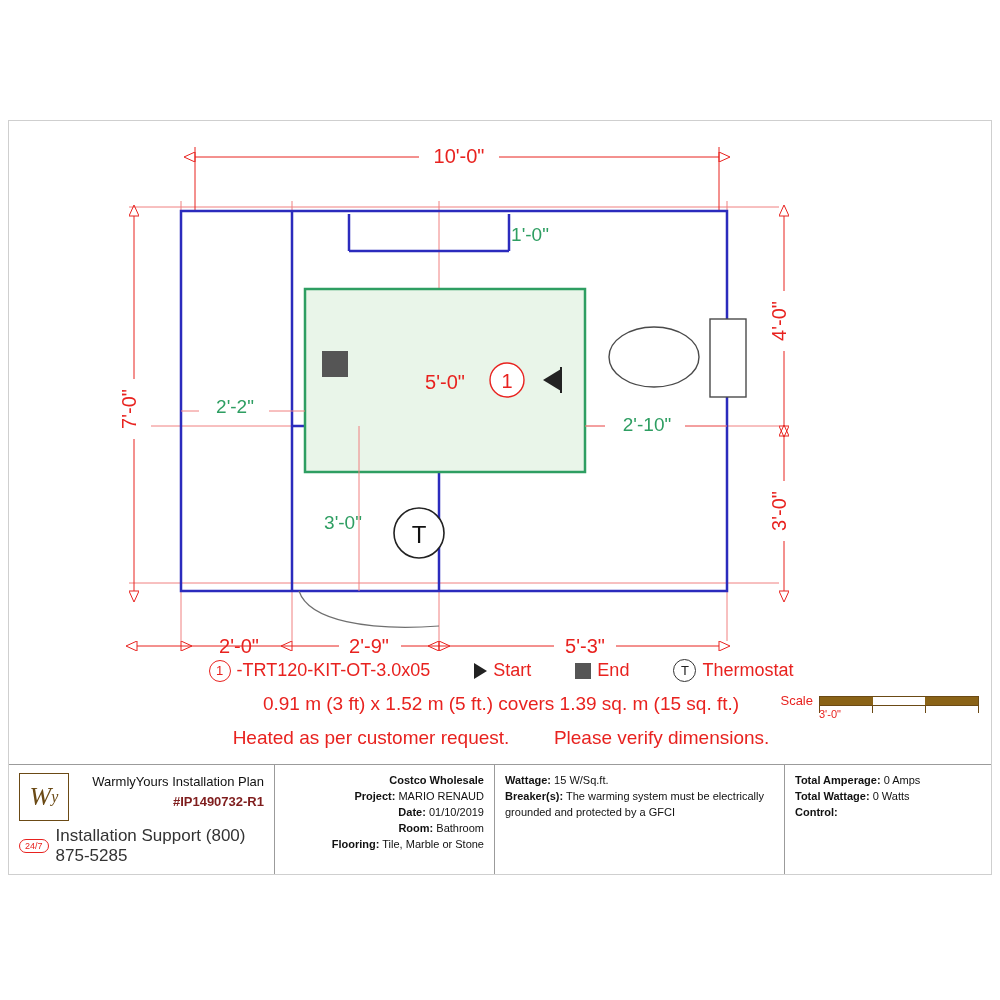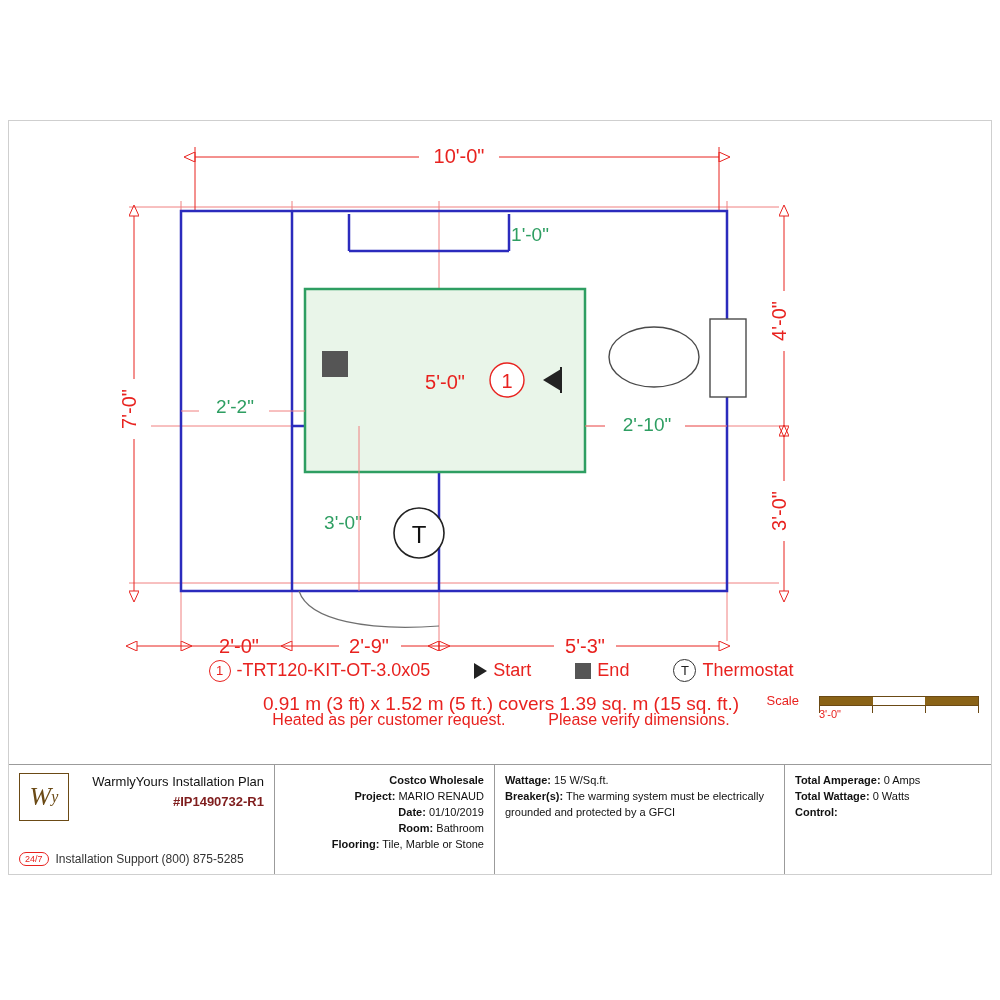--- a/index.html
+++ b/index.html
@@ -43,21 +43,21 @@
   .legend-row {
     position: absolute;
     left: 0;
     width: 984px;
     text-align: center;
     color: #e8221f;
     font-size: 17px;
   }
   .legend-row.r1 { top: 8px; font-size: 18px; }
   .legend-row.r2 { top: 42px; font-size: 19px; }
-  .legend-row.r3 { top: 60px; font-size: 16px; }
+  .legend-row.r3 { top: 76px; font-size: 19px; }
 
   .lg-inline { display: inline-flex; align-items: center; gap: 6px; vertical-align: middle; }
   .lg-gap { display: inline-block; width: 34px; }
   .circle-num {
     display: inline-flex;
     align-items: center;
     justify-content: center;
     width: 20px; height: 20px;
     border: 1px solid #e8221f;
     border-radius: 50%;
@@ -89,21 +89,21 @@
     border-bottom: 8px solid transparent;
     border-left: 13px solid #222;
     vertical-align: middle;
   }
   .scale-wrap {
     position: absolute;
     right: 14px;
     top: 42px;
     display: flex;
     align-items: center;
-    gap: 20px;
+    gap: 6px;
   }
   .scale-label { color: #e8221f; font-size: 13px; }
   .scale-bar {
     position: relative;
     width: 160px;
   }
   .scale-bar .bar {
     display: flex;
     height: 10px;
     border: 1px solid #6b4a15;
@@ -183,21 +183,21 @@
     gap: 7px;
   }
   .badge247 {
     border: 1px solid #e8221f;
     color: #e8221f;
     border-radius: 9px;
     font-size: 9px;
     padding: 1px 5px;
     white-space: nowrap;
   }
-  .support-text { font-size: 12px; color: #333; }
+  .support-text { font-size: 17px; color: #333; }
   .kv { line-height: 1.45; }
   .kv b { font-weight: bold; }
 </style>
 </head>
 <body>
 
 <div id="page">
   <div class="sheet">
 
     <svg class="plan" viewBox="0 0 984 640">

